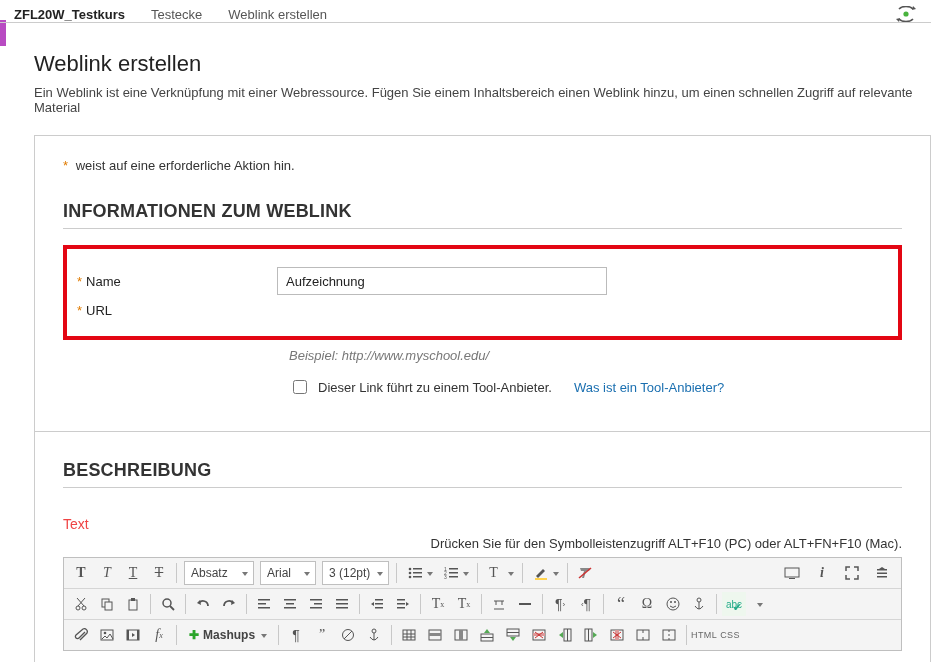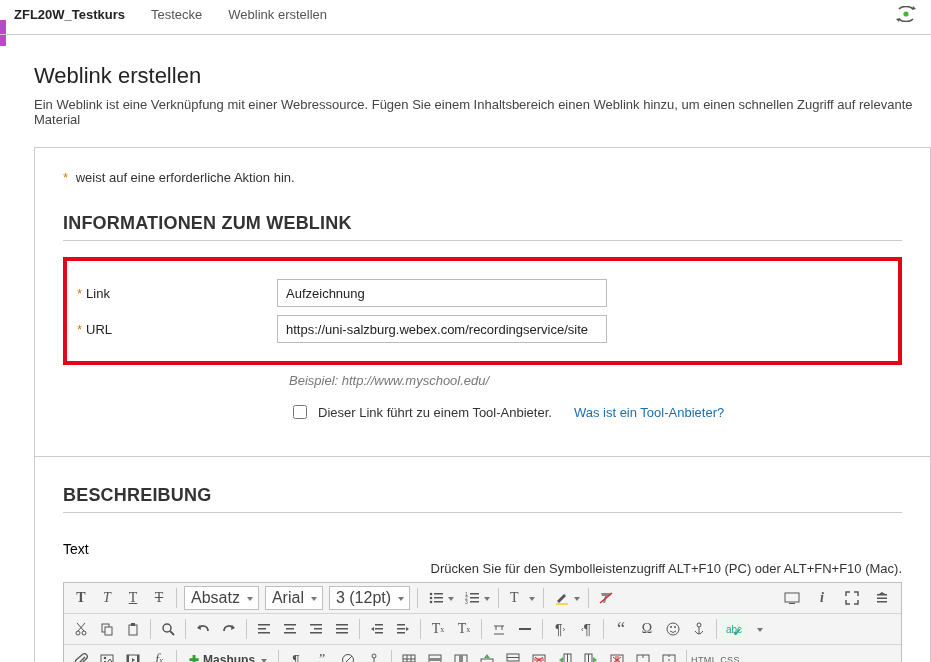--- a/index.html
+++ b/index.html
@@ -7,21 +7,21 @@
     margin: 0;
     font-family: "Helvetica Neue", Helvetica, Arial, sans-serif;
     font-size: 13px;
     color: #333;
     background: #fff;
     width: 931px;
   }
   .purple-tab { position: absolute; left:0; top: 20px; width: 6px; height: 26px; background: #b84bc2; }
   .topbar {
     display: flex; align-items: flex-end;
-    padding: 6px 14px 12px 14px;
+    padding: 6px 14px 0 14px;
     border-bottom: 1px solid #ccc;
     font-size: 13px;
     color: #555;
     position: relative;
   }
   .topbar .crumb { margin-right: 26px; }
   .topbar .crumb.bold { font-weight: bold; color:#222;}
   .topbar .watch-icon { margin-left:auto; width:22px; height:16px; display:flex; align-items:center; justify-content:center;}
   .topbar .watch-icon svg { display:block; }
   .page {
@@ -54,42 +54,42 @@
     width: 330px; height: 28px;
     border:1px solid #bbb; padding: 3px 8px;
     font-size:13px; color:#222;
     font-family: inherit;
   }
   .example { margin-left: 226px; margin-top:8px; font-style: italic; color:#777; font-size:13px;}
   .checkbox-row { margin-left: 226px; margin-top: 14px; display:flex; align-items:center; gap:8px;}
   .checkbox-row input { width:14px; height:14px; }
   .checkbox-row a { color: #1a6fb0; text-decoration:none; margin-left:14px;text-align:right;}
   hr.full { border:none; border-top:1px solid #ccc; margin: 34px -28px 0 -28px; }
-  .text-label { font-size:14px; color:#000000; margin-top:28px;}
+  .text-label { font-size:14px; color:#ef4444; margin-top:28px;}
   .hint { font-size:13px; color:#333; margin-top:4px;text-align:right;}
   
   .editor-toolbar { margin-top:6px; border:1px solid #bfbfbf; background:#f4f4f4; position:relative;}
   .tool-row { display:flex; align-items:center; padding:3px 4px; border-bottom:1px solid #d5d5d5;}
   .tool-row:last-child{ border-bottom:none;}
   .tbtn {
     width:24px; height:24px; display:flex; align-items:center; justify-content:center;
     border:1px solid transparent; margin:0 1px;
     color:#555; font-size:14px; position:relative;
     background:#f4f4f4;
   }
   .tbtn.split::after{
     content:""; position:absolute; right:2px; top:10px;
     border-left:3px solid transparent;border-right:3px solid transparent;border-top:4px solid #777;
   }
   .tbtn.split{ width:34px; justify-content:flex-start; padding-left:5px;}
   .sep { width:1px; height:20px; background:#c8c8c8; margin:0 4px;}
   .tsel{
     height:24px; display:flex; align-items:center;
     border:1px solid #bfbfbf; background:#fff; padding:0 18px 0 6px;
-    font-size:16px; color:#444; margin:0 3px; position:relative; min-width:60px;
+    font-size:12px; color:#444; margin:0 3px; position:relative; min-width:60px;
   }
   .tsel::after{
     content:""; position:absolute; right:5px; top:10px;
     border-left:3px solid transparent;border-right:3px solid transparent;border-top:4px solid #777;
   }
   .right-tools { position:absolute; right:6px; top:3px; display:flex; gap:4px;}
   .right-tools .tbtn{ background:#f4f4f4;}
   .mashup{
     display:flex; align-items:center; gap:4px; font-size:12px;
     height:24px; padding:0 16px 0 5px; border:1px solid transparent; color:#444; position:relative; margin:0 2px;
@@ -133,30 +133,29 @@
         <span>weist auf eine erforderliche Aktion hin.</span>
       </div>
 
       <div class="section-title">INFORMATIONEN ZUM WEBLINK</div>
       <hr class="rule">
 
       <div class="highlight-box">
         <div class="field-row">
           <div class="lbl">
             <span class="ast">*</span>
-            <span>Link</span>
+            <span>Name</span>
           </div>
           <input type="text" value="Aufzeichnung" style="">
         </div>
         <div class="field-row">
           <div class="lbl">
             <span class="ast">*</span>
             <span>URL</span>
           </div>
-          <input type="text" value="https://uni-salzburg.webex.com/recordingservice/site" style="">
         </div>
       </div>
 
       <div class="example">Beispiel: http://www.myschool.edu/</div>
 
       <div class="checkbox-row">
         <input type="checkbox" style="">
         <span>Dieser Link führt zu einem Tool-Anbieter.</span>
         <a href="#">Was ist ein Tool-Anbieter?</a>
       </div>

